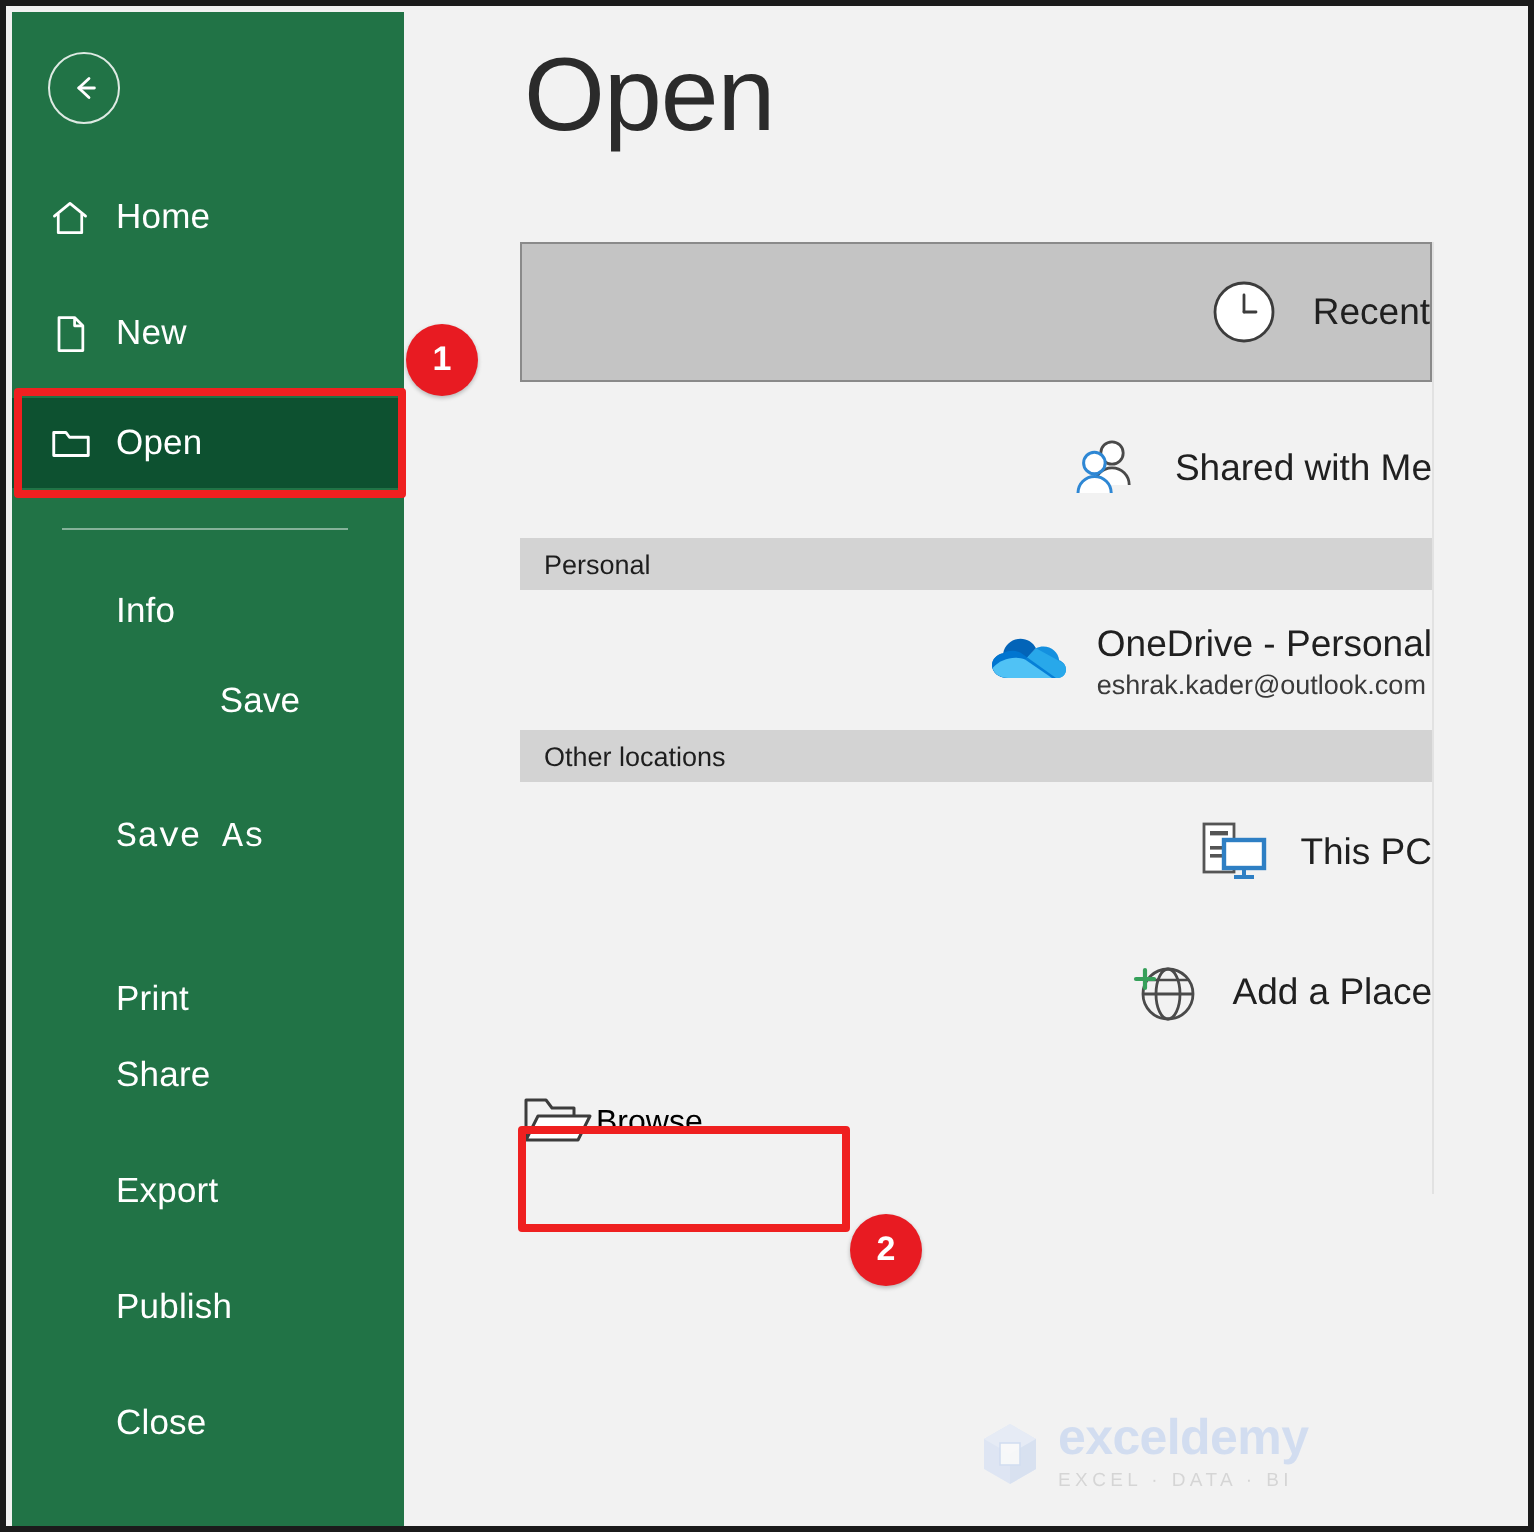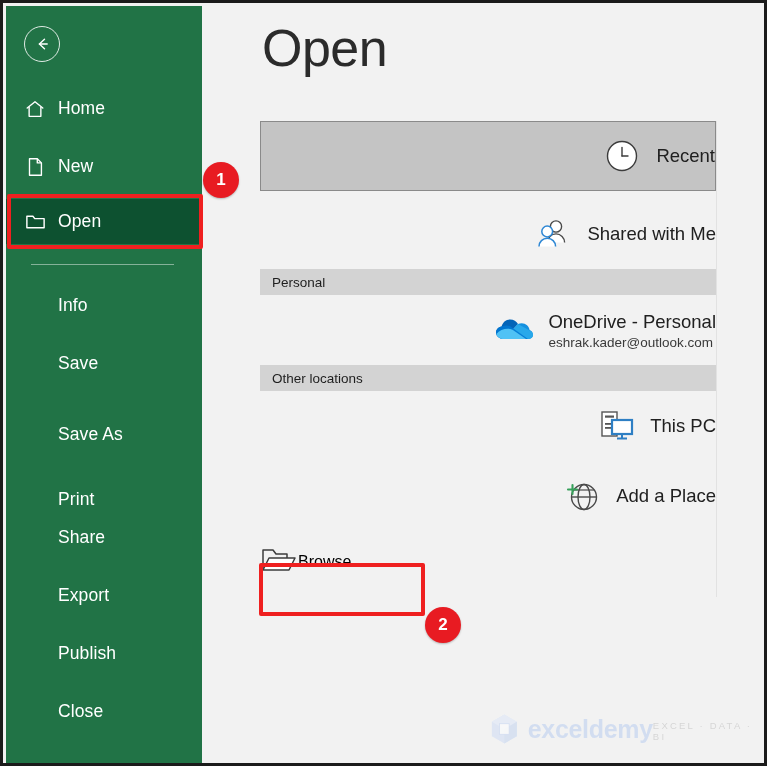--- a/index.html
+++ b/index.html
@@ -214,21 +214,21 @@
     position: absolute;
     left: 278px;
     bottom: 14px;
     display: flex;
     align-items: center;
     opacity: 0.55;
     pointer-events: none;
   }
   .wm-text {
     display: flex;
-    flex-direction: row;
+    flex-direction: column;
     margin-left: 7px;
   }
   .wm-name {
     font-size: 25px;
     font-weight: bold;
     color: #b9cdf0;
     line-height: 1;
     letter-spacing: -0.3px;
   }
   .wm-tag {
@@ -279,24 +279,24 @@
         </svg>
       </span>
       <span class="lbl">Open</span>
     </div>
 
     <div class="nav-divider" style="top:258px;"></div>
 
     <div class="nav-item no-icon" style="top:277px;">
       <span class="lbl">Info</span>
     </div>
-    <div class="nav-item no-icon" style="top:335px;">
+    <div class="nav-item no-icon" style="top:322px;justify-content:center;">
       <span class="lbl">Save</span>
     </div>
-    <div class="nav-item no-icon" style="top:406px;">
+    <div class="nav-item no-icon" style="top:390px;font-family:Liberation Mono, monospace;">
       <span class="lbl">Save As</span>
     </div>
     <div class="nav-item no-icon" style="top:471px;">
       <span class="lbl">Print</span>
     </div>
     <div class="nav-item no-icon" style="top:509px;">
       <span class="lbl">Share</span>
     </div>
     <div class="nav-item no-icon" style="top:567px;">
       <span class="lbl">Export</span>

